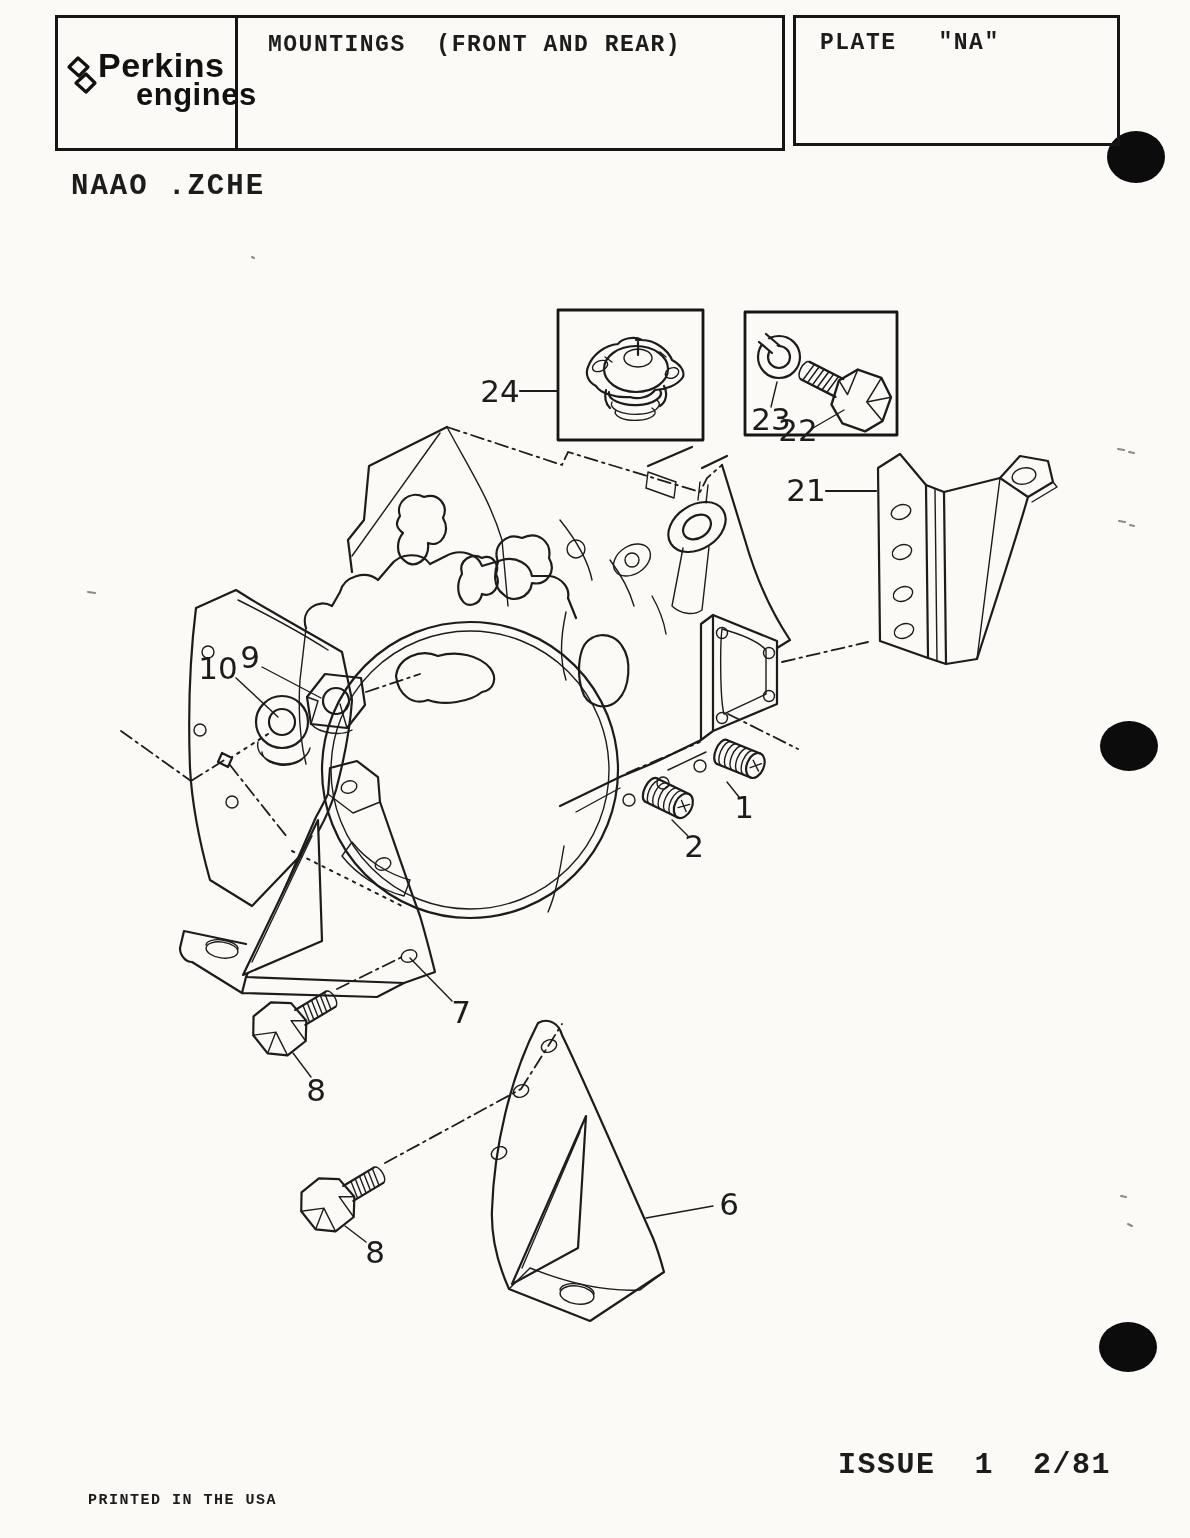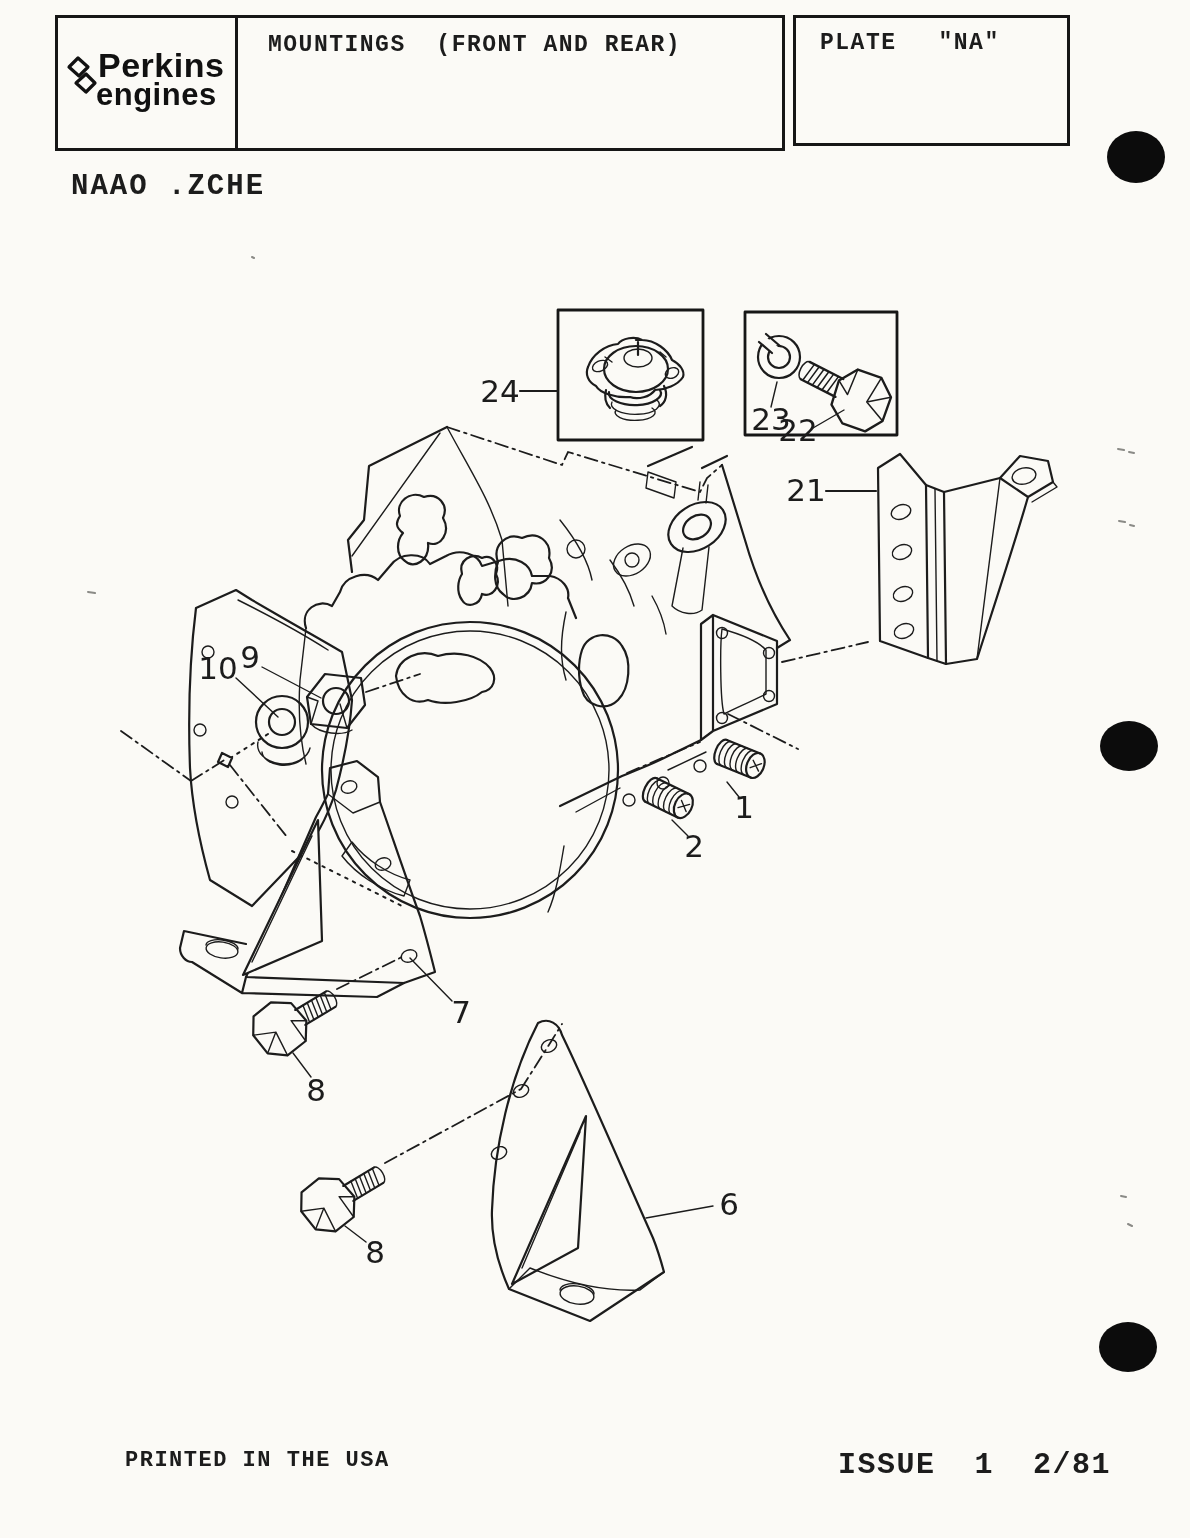--- a/index.html
+++ b/index.html
@@ -7,28 +7,28 @@
     position:relative;width:1190px;height:1538px;margin:0 auto;
     background:#fbfaf6;overflow:hidden;color:#1c1c1c;
     font-family:"Liberation Mono", monospace;
   }
   .tw{font-family:"Liberation Mono", monospace;font-weight:bold;color:#1c1c1c;}
   .titlebox{position:absolute;border:3px solid #161616;box-sizing:border-box;background:transparent;display:flex;}
   .main-box{left:55px;top:15px;width:730px;height:136px;}
   .logo-cell{width:180px;border-right:3px solid #161616;box-sizing:border-box;position:relative;}
   .title-cell{flex:1;position:relative;border-radius:26px;}
   .drawing-title{position:absolute;left:30px;top:14px;font-size:23px;letter-spacing:1.5px;white-space:pre;}
-  .plate-box{left:793px;top:15px;width:277px;height:131px;}
+  .plate-box{left:793px;top:15px;width:327px;height:131px;}
   .plate-inner{position:absolute;left:24px;top:12px;font-size:23px;letter-spacing:1.5px;display:flex;gap:42px;}
   .brand{position:absolute;left:10px;top:32px;width:185px;font-family:"Liberation Sans",sans-serif;font-weight:bold;color:#111;line-height:0.92;}
   .brand-l1{font-size:34px;letter-spacing:0.5px;margin-left:30px;}
-  .brand-l2{font-size:31px;letter-spacing:0.5px;margin-left:28px;}
+  .brand-l2{font-size:31px;letter-spacing:0.5px;margin-left:68px;}
   .logo-mark{position:absolute;left:6px;top:36px;}
   .doc-code{position:absolute;left:71px;top:170px;font-size:29px;letter-spacing:2px;}
-  .footer-left{position:absolute;left:88px;top:1448px;font-size:22px;letter-spacing:1.5px;margin-left:37px;}
+  .footer-left{position:absolute;left:88px;top:1492px;font-size:15px;letter-spacing:1.5px;}
   .footer-right{position:absolute;left:838px;top:1448px;font-size:30px;letter-spacing:1.5px;white-space:pre;}
   svg.diagram{position:absolute;left:0;top:0;}
   
   .o{fill:none;stroke:#1c1c1c;stroke-width:2.2;stroke-linecap:round;stroke-linejoin:round;}
   .o3{fill:none;stroke:#161616;stroke-width:2.8;stroke-linecap:round;stroke-linejoin:round;}
   .t{fill:none;stroke:#1c1c1c;stroke-width:1.4;stroke-linecap:round;stroke-linejoin:round;}
   .dd{fill:none;stroke:#1c1c1c;stroke-width:1.8;stroke-dasharray:13 5 2.5 5;stroke-linecap:round;}
   .dt{fill:none;stroke:#1c1c1c;stroke-width:2;stroke-dasharray:2.5 6;stroke-linecap:round;}
   .w{fill:#fbfaf6;stroke:#1c1c1c;stroke-width:2.2;stroke-linejoin:round;}
   .callout{font-family:"DejaVu Sans",sans-serif;font-size:31px;fill:#1c1c1c;}

